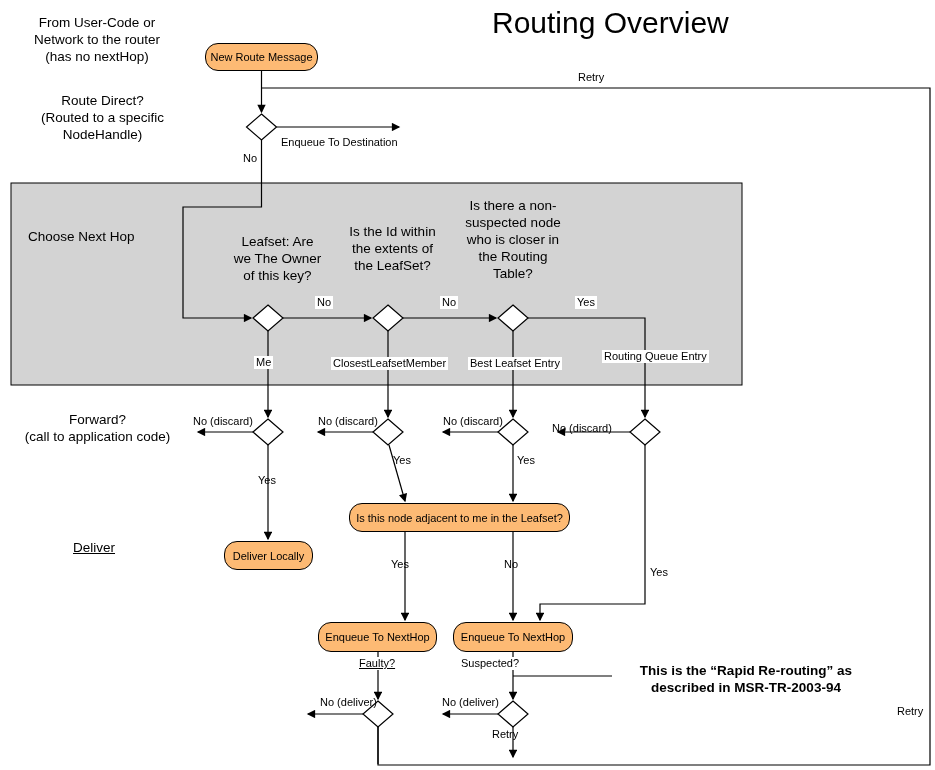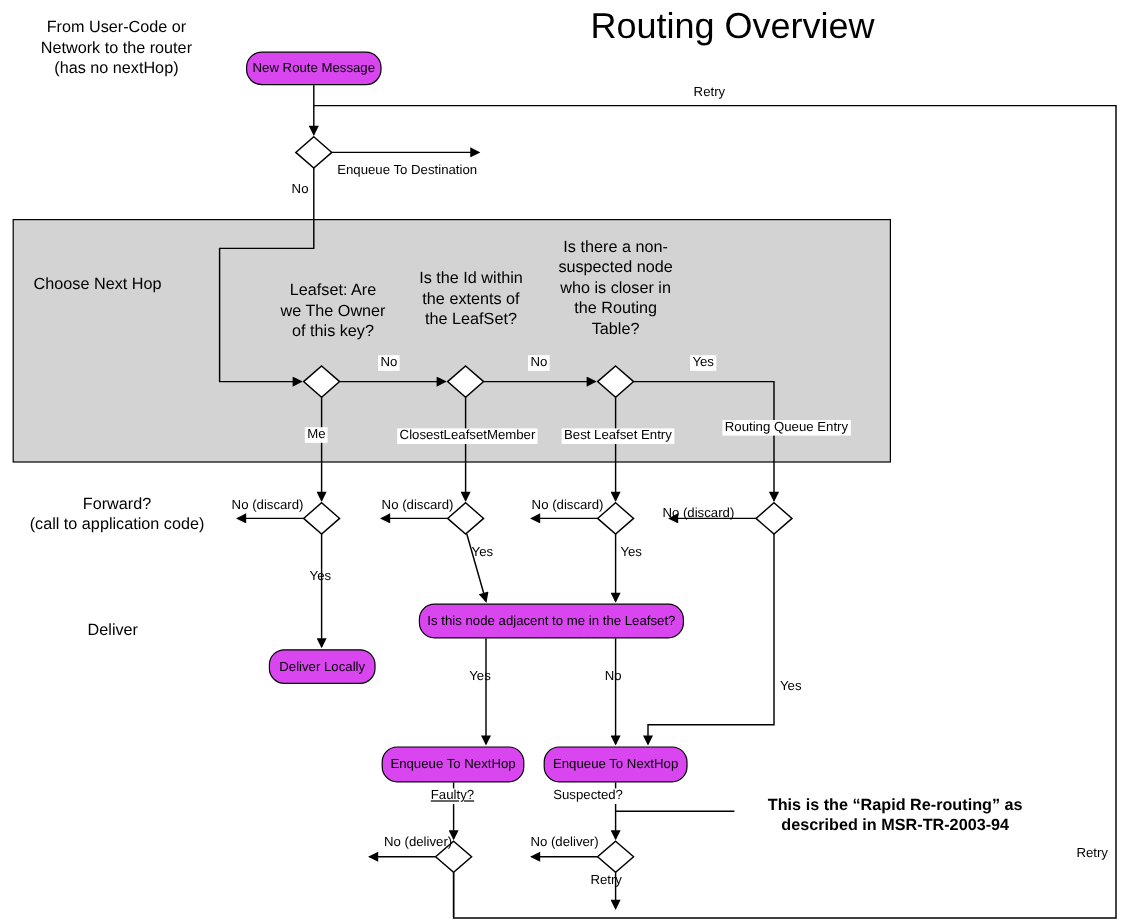--- a/index.html
+++ b/index.html
@@ -4,21 +4,21 @@
 <style>
   * { margin:0; padding:0; box-sizing:border-box; }
   html,body { background:#fff; font-family:"Liberation Sans", sans-serif; color:#000; }
   .canvas { position:relative; width:935px; height:770px; background:#fff; overflow:hidden; }
   svg.layer { position:absolute; left:0; top:0; }
   .title { position:absolute; left:468px; top:6px; font-size:30px; font-weight:400; white-space:nowrap;margin-left:24px; }
   .label { position:absolute; white-space:pre-line; font-size:13.5px; line-height:17px; }
   .small { font-size:11px; line-height:13px; }
   .center { text-align:center; }
   .whitebg { background:#fff; padding:0 2px; }
-  .node { position:absolute; background:#d946ef; border:1.5px solid #000; border-radius:13px;
+  .node { position:absolute; background:#fdba74; border:1.5px solid #000; border-radius:13px;
           display:flex; align-items:center; justify-content:center;
           font-size:11px; line-height:12px; text-align:left; padding:2px 4px; }
 </style>
 </head>
 <body>
 
 <div class="canvas">
 
   <svg class="layer" width="935" height="770" viewBox="0 0 935 770">
     <defs>
@@ -77,24 +77,27 @@
   <div class="node" style="left:224px; top:541px; width:89px; height:29px;">Deliver Locally</div>
   <div class="node" style="left:349px; top:503px; width:221px; height:29px;">Is this node adjacent to me in the Leafset?</div>
   <div class="node" style="left:318px; top:622px; width:119px; height:30px;">Enqueue To NextHop</div>
   <div class="node" style="left:453px; top:622px; width:120px; height:30px;">Enqueue To NextHop</div>
 
   <div class="title">Routing Overview</div>
 
   <div class="label center" style="left:8px; top:14px; width:178px;">From User-Code or
 Network to the router
 (has no nextHop)</div>
+  <div class="label center" style="left:25px; top:92px; width:155px;">Route Direct?
+(Routed to a specific
+NodeHandle)</div>
   <div class="label" style="left:28px; top:228px;">Choose Next Hop</div>
   <div class="label center" style="left:10px; top:411px; width:175px;">Forward?
 (call to application code)</div>
-  <div class="label" style="left:73px; top:516px;">Deliver</div>
+  <div class="label" style="left:73px; top:539px;text-decoration:underline;">Deliver</div>
   <div class="label center" style="left:610px; top:662px; width:272px;font-weight:bold;">This is the “Rapid Re-routing” as
 described in MSR-TR-2003-94</div>
 
   <div class="label center" style="left:215px; top:233px; width:125px;">Leafset: Are
 we The Owner
 of this key?</div>
   <div class="label center" style="left:335px; top:223px; width:115px;">Is the Id within
 the extents of
 the LeafSet?</div>
   <div class="label center" style="left:452px; top:197px; width:122px;">Is there a non-

